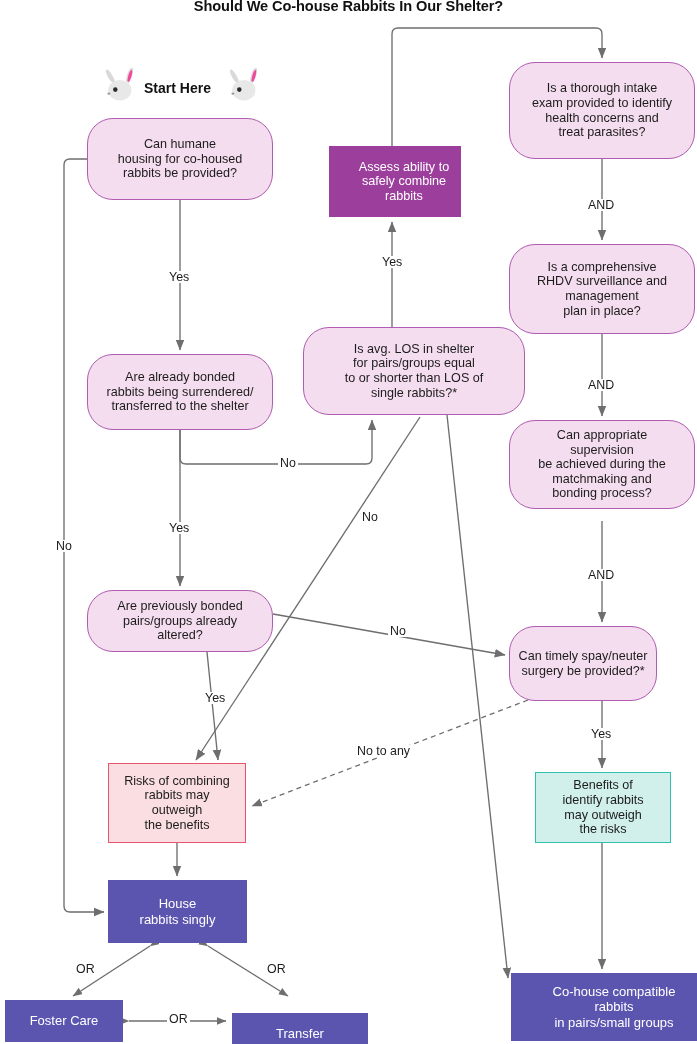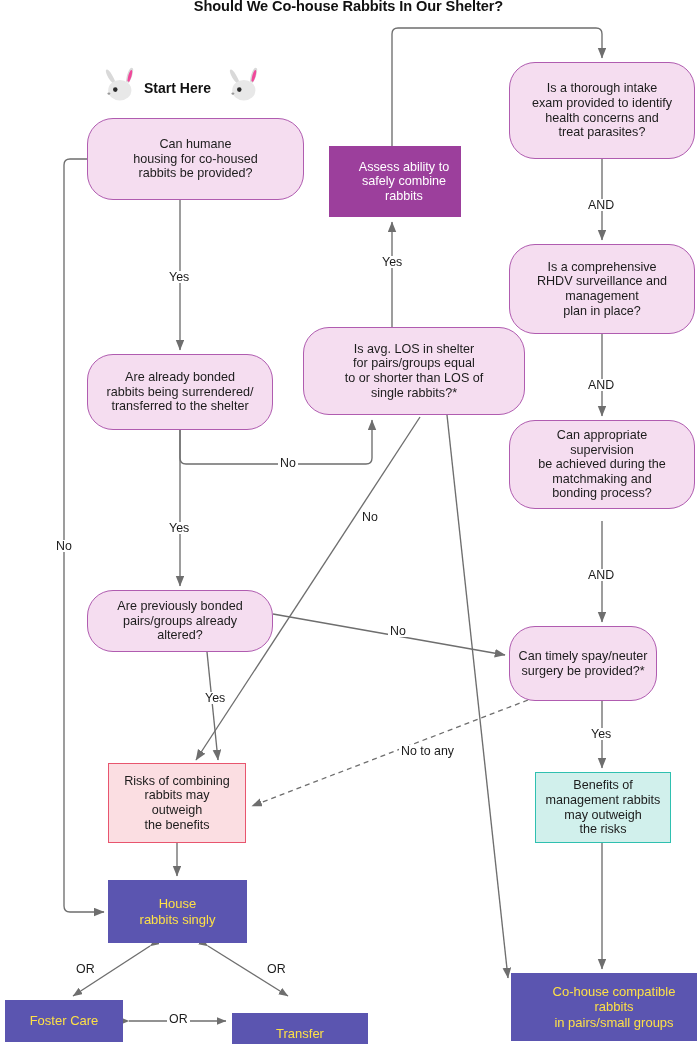--- a/index.html
+++ b/index.html
@@ -55,21 +55,21 @@
   .benefit{
     background:#d1f0ec;
     border:1.6px solid #2fc0b0;
     color:#1c1c1c;
     font-size:12.6px;
     border-radius:0;
   }
   .outcome{
     background:#5b55b0;
     border:1px solid #5b55b0;
-    color:#fde047;
+    color:#ffffff;
     font-size:13px;
     border-radius:0;
   }
   
   .edge-label{
     position:absolute;
     font-size:12.4px;
     color:#1c1c1c;
     background:#ffffff;
     padding:0 2px;
@@ -181,21 +181,21 @@
       <path d="M22,15.5 C22.6,9.5 24.4,4.5 26.2,2.4 C27.4,1 29.2,1.6 29.2,3.6 C29.2,8.2 27,14 24.6,17 Z" fill="#d9d9d9"></path>
       <path d="M23.4,14.8 C23.9,10 25.2,6.2 26.5,4.5 C27.3,3.5 28.2,4 28.2,5.4 C28.2,9.2 26.4,13.8 24.9,16 Z" fill="#f0489b"></path>
       <ellipse cx="15.8" cy="24.2" rx="11.6" ry="10.2" fill="#e8e8e8"></ellipse>
       <ellipse cx="11.3" cy="23.6" rx="2.25" ry="2.45" fill="#2b2b2b"></ellipse>
       <ellipse cx="4.9" cy="27.6" rx="1.4" ry="1.2" fill="#9a9a9a"></ellipse>
     </g>
   </svg>
 
   <div id="start-here">Start Here</div>
 
-  <div class="node decision" style="left:87px;top:118px;width:217px;height:82px;">Can humane
+  <div class="node decision" style="left:87px;top:118px;width:186px;height:82px;">Can humane
 housing for co-housed
 rabbits be provided?</div>
 
   <div class="node decision" style="left:87px;top:354px;width:186px;height:76px;">Are already bonded
 rabbits being surrendered/
 transferred to the shelter</div>
 
   <div class="node decision" style="left:87px;top:590px;width:186px;height:62px;">Are previously bonded
 pairs/groups already
 altered?</div>
@@ -227,21 +227,21 @@
 
   <div class="node decision" style="left:509px;top:626px;width:148px;height:75px;">Can timely spay/neuter
 surgery be provided?*</div>
 
   <div class="node risk" style="left:108px;top:763px;width:138px;height:80px;">Risks of combining
 rabbits may
 outweigh
 the benefits</div>
 
   <div class="node benefit" style="left:535px;top:772px;width:136px;height:71px;">Benefits of
-management rabbits
+identify rabbits
 may outweigh
 the risks</div>
 
   <div class="node outcome" style="left:108px;top:880px;width:139px;height:63px;">House
 rabbits singly</div>
 
   <div class="node outcome" style="left:5px;top:1000px;width:118px;height:42px;">Foster Care</div>
 
   <div class="node outcome" style="left:232px;top:1000px;width:136px;height:42px;margin-top:13px;">Transfer</div>
 
@@ -266,21 +266,21 @@
   <div class="edge-label" style="left:360px;top:511px;">No</div>
 
   <div class="edge-label" style="left:586px;top:199px;">AND</div>
 
   <div class="edge-label" style="left:586px;top:379px;">AND</div>
 
   <div class="edge-label" style="left:586px;top:569px;">AND</div>
 
   <div class="edge-label" style="left:589px;top:728px;">Yes</div>
 
-  <div class="edge-label" style="left:355px;top:745px;margin-left:44px;">No to any</div>
+  <div class="edge-label" style="left:355px;top:745px;">No to any</div>
 
   <div class="edge-label" style="left:74px;top:963px;">OR</div>
 
   <div class="edge-label" style="left:265px;top:963px;">OR</div>
 
   <div class="edge-label" style="left:167px;top:1013px;">OR</div>
 
 </div>
 
 </body></html>

